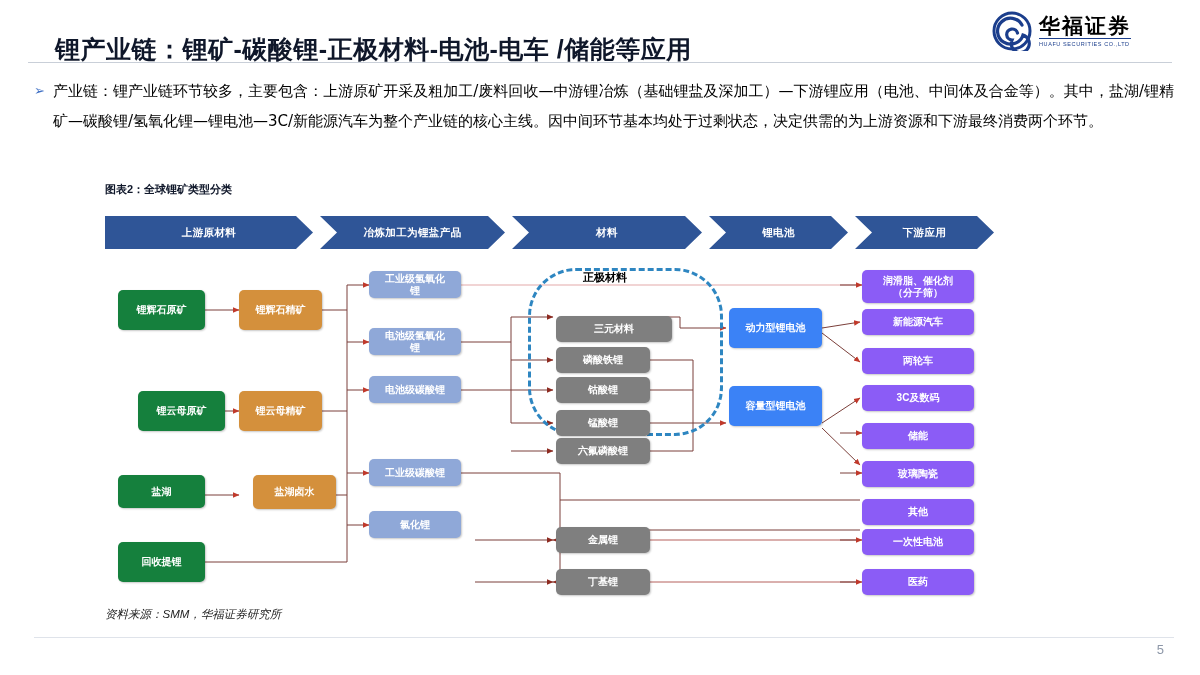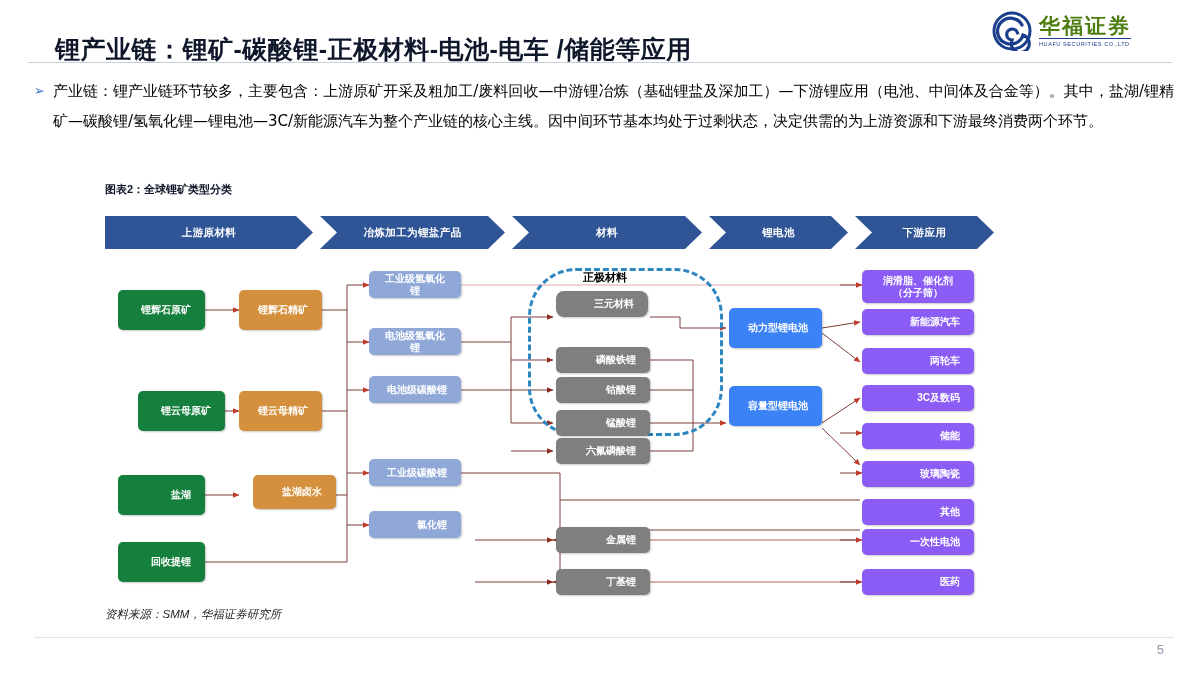--- a/index.html
+++ b/index.html
@@ -18,21 +18,21 @@
   #title-rule{
     position:absolute;left:28px;top:62px;width:1144px;height:1px;
     background:#c9cfd8;
   }
   #logo{
     position:absolute;right:28px;top:9px;width:180px;height:44px;
     display:flex;align-items:center;gap:7px;
   }
   #logo .mark{width:40px;height:40px;flex:0 0 40px;}
   #logo .wordmark{display:flex;flex-direction:column;justify-content:center;}
-  #logo .cn{font-size:21px;font-weight:bold;color:#4d7c0f;letter-spacing:2px;line-height:22px;}
+  #logo .cn{font-size:21px;font-weight:bold;color:#000000;letter-spacing:2px;line-height:22px;}
   #logo .en{font-size:5.5px;color:#1B3E8C;letter-spacing:.6px;line-height:8px;
             border-top:1px solid #1B3E8C;padding-top:1px;margin-top:1px;}
 
   
   #para-wrap{
     position:absolute;left:34px;top:76px;width:1140px;
     display:flex;align-items:flex-start;
   }
   #para-bullet{
     color:#3E6FC4;font-size:13px;line-height:30px;margin-right:8px;flex:0 0 auto;
@@ -63,21 +63,21 @@
     display:flex;align-items:center;justify-content:center;
     font-size:10.5px;font-weight:bold;letter-spacing:.4px;
     clip-path:polygon(0 0, calc(100% - 17px) 0, 100% 50%, calc(100% - 17px) 100%, 0 100%, 17px 50%);
     white-space:nowrap;
   }
   .chev.first{clip-path:polygon(0 0, calc(100% - 17px) 0, 100% 50%, calc(100% - 17px) 100%, 0 100%);}
 
   
   .node{
     position:absolute;border-radius:5px;
-    display:flex;align-items:center;justify-content:flex-end;text-align:center;
+    display:flex;align-items:center;justify-content:center;text-align:center;
     color:#fff;font-size:10px;font-weight:bold;line-height:12px;
     box-sizing:border-box;padding:2px 14px;
     box-shadow:1px 1px 2px rgba(0,0,0,.22);
   }
   .n-raw   {background:#15803d;}
   .n-conc  {background:#D4903C;}
   .n-salt  {background:#8FA8D8;}
   .n-cath  {background:#7F7F7F;}
   .n-batt  {background:#3b82f6;}
   .n-app   {background:#8b5cf6;}
@@ -218,21 +218,21 @@
 
   <div id="dashed-ring"></div>
   <div id="cathode-label">正极材料</div>
 
   <div class="node n-raw" style="left:118px;top:120px;width:87px;height:40px;">
       <span>锂辉石原矿</span>
     </div>
   <div class="node n-raw" style="left:118px;top:221px;width:87px;height:40px;margin-left:20px;">
       <span>锂云母原矿</span>
     </div>
-  <div class="node n-raw" style="left:118px;top:305px;width:87px;height:40px;">
+  <div class="node n-raw" style="left:118px;top:305px;width:87px;height:33px;">
       <span>盐湖</span>
     </div>
   <div class="node n-raw" style="left:118px;top:372px;width:87px;height:40px;">
       <span>回收提锂</span>
     </div>
 
   <div class="node n-conc" style="left:239px;top:120px;width:83px;height:40px;">
       <span>锂辉石精矿</span>
     </div>
   <div class="node n-conc" style="left:239px;top:221px;width:83px;height:40px;">
@@ -251,21 +251,21 @@
   <div class="node n-salt" style="left:369px;top:206px;width:92px;height:27px;">
       <span>电池级碳酸锂</span>
     </div>
   <div class="node n-salt" style="left:369px;top:289px;width:92px;height:27px;">
       <span>工业级碳酸锂</span>
     </div>
   <div class="node n-salt" style="left:369px;top:341px;width:92px;height:27px;">
       <span>氯化锂</span>
     </div>
 
-  <div class="node n-cath" style="left:556px;top:121px;width:92px;height:26px;border-radius:8px;">
+  <div class="node n-cath" style="left:556px;top:146px;width:116px;height:26px;">
       <span>三元材料</span>
     </div>
   <div class="node n-cath" style="left:556px;top:177px;width:94px;height:26px;">
       <span>磷酸铁锂</span>
     </div>
   <div class="node n-cath" style="left:556px;top:207px;width:94px;height:26px;">
       <span>钴酸锂</span>
     </div>
   <div class="node n-cath" style="left:556px;top:240px;width:94px;height:26px;">
       <span>锰酸锂</span>

